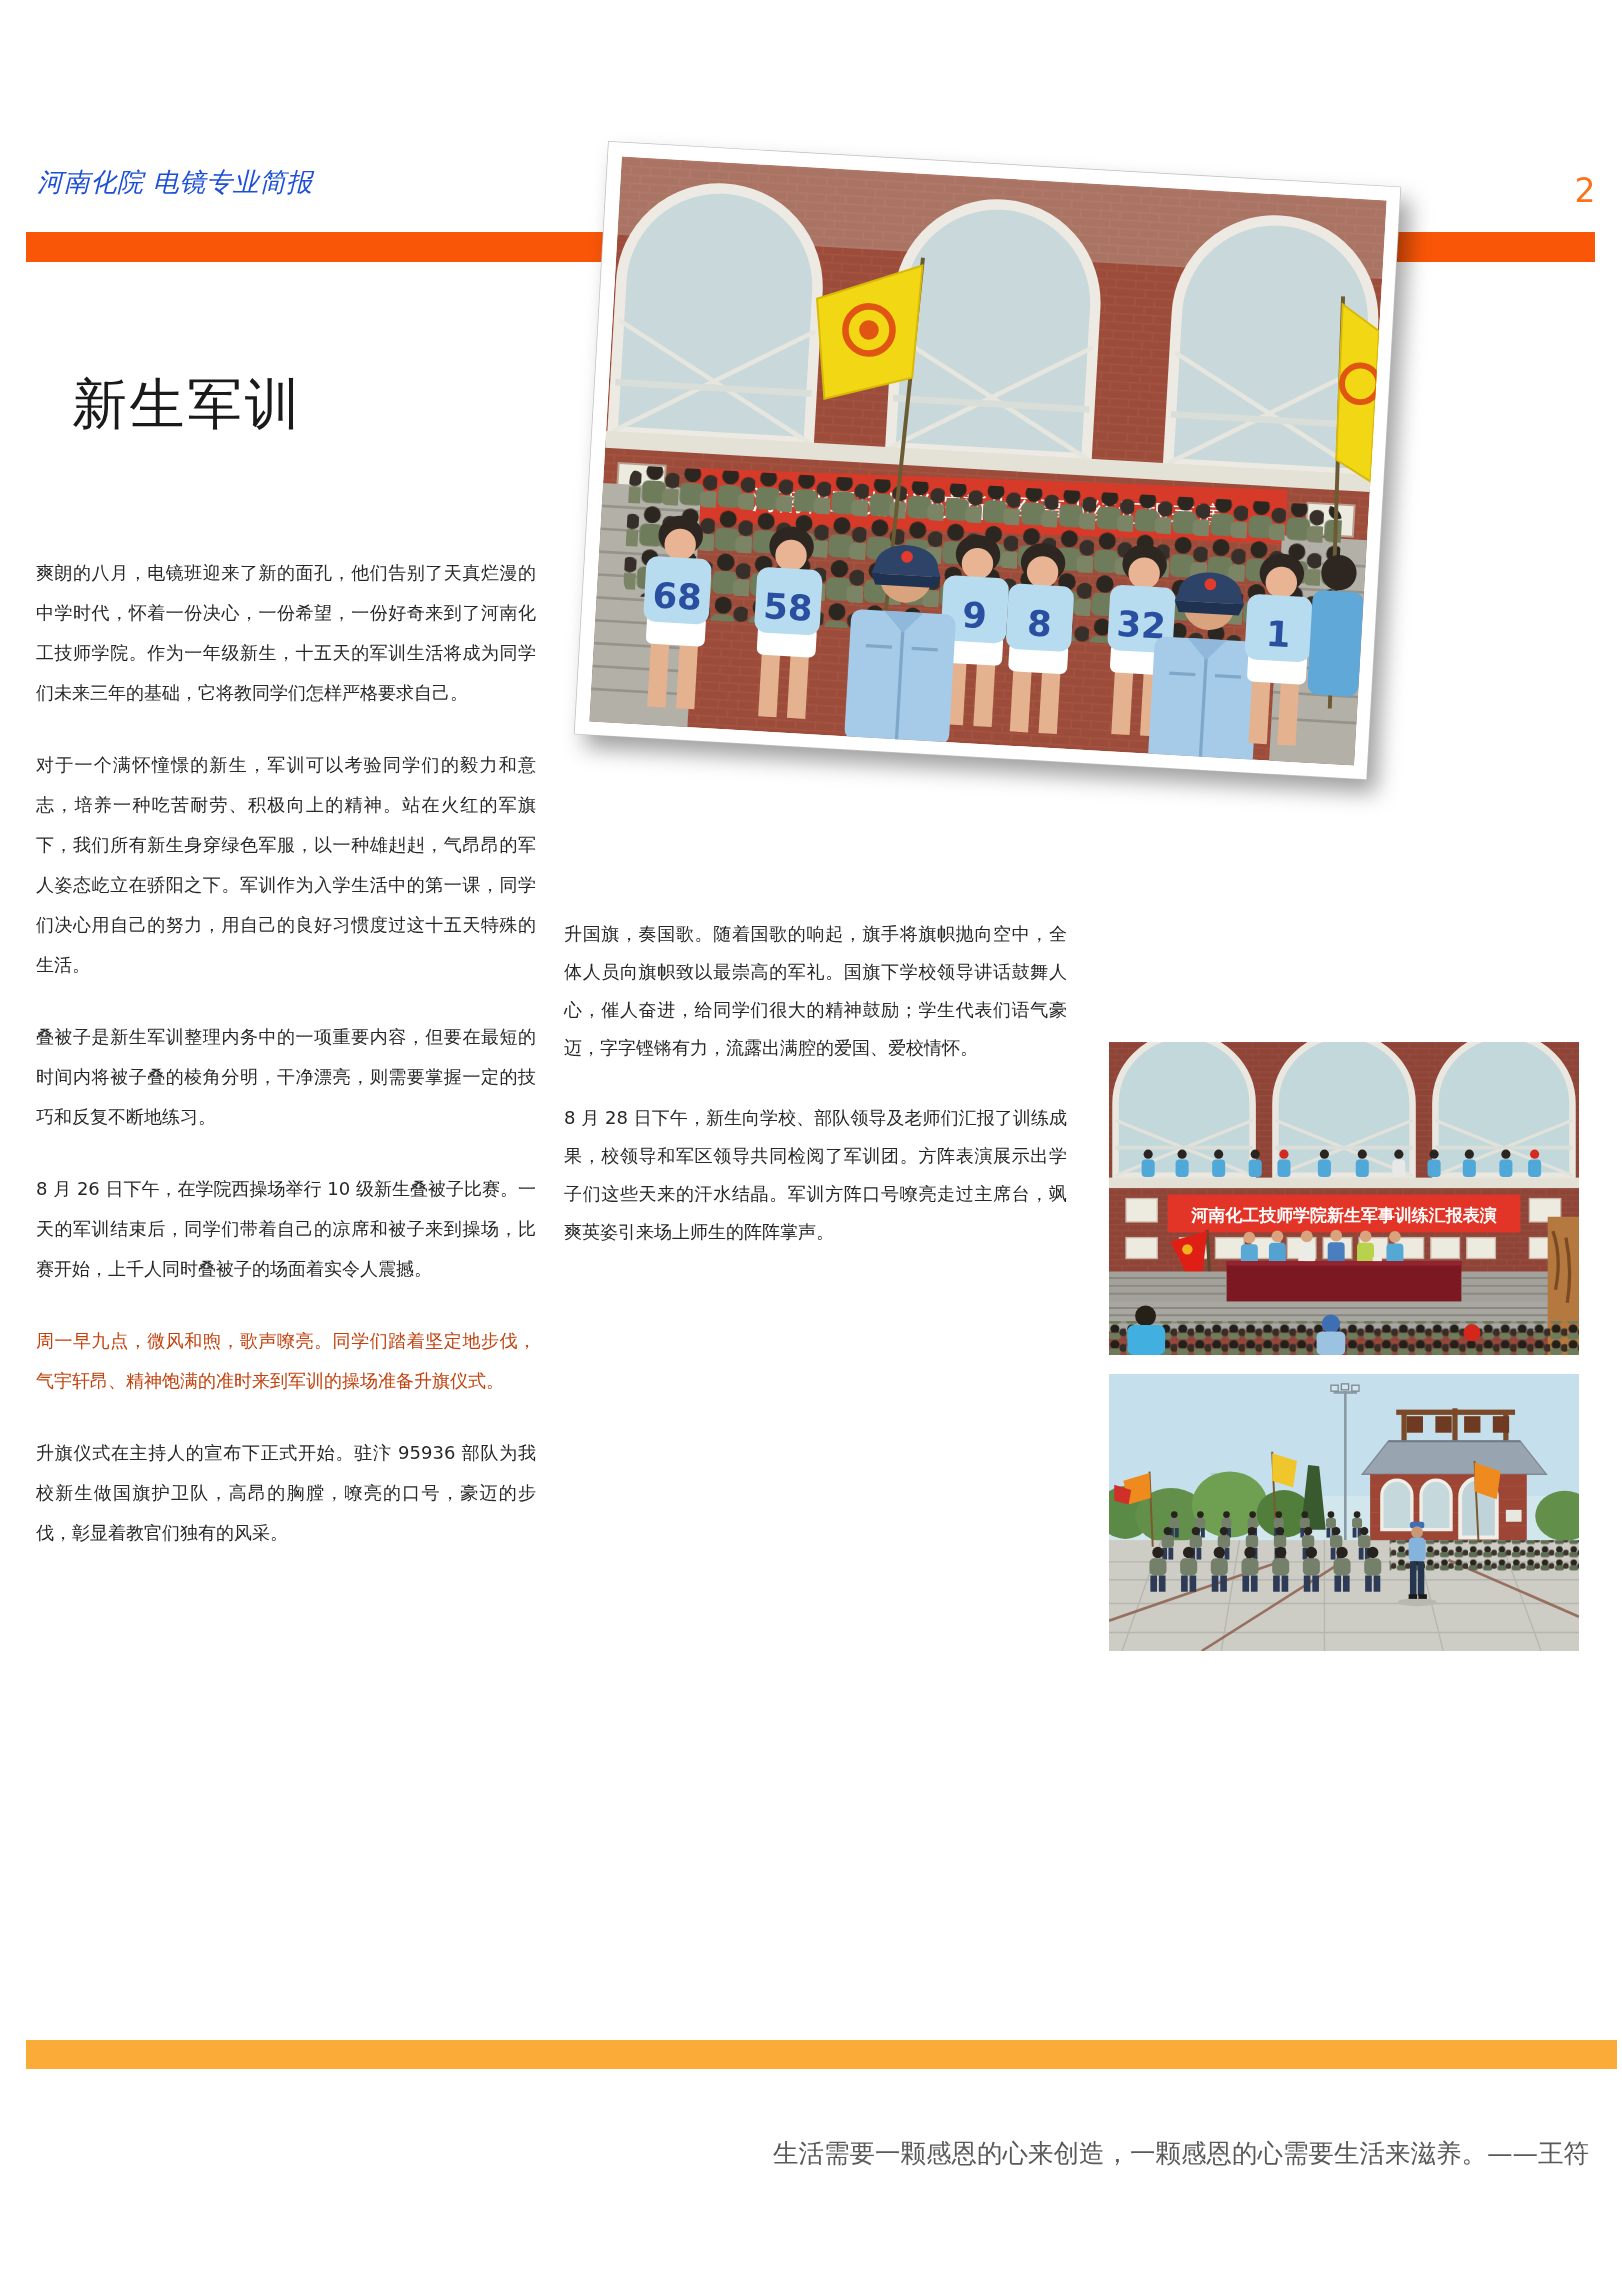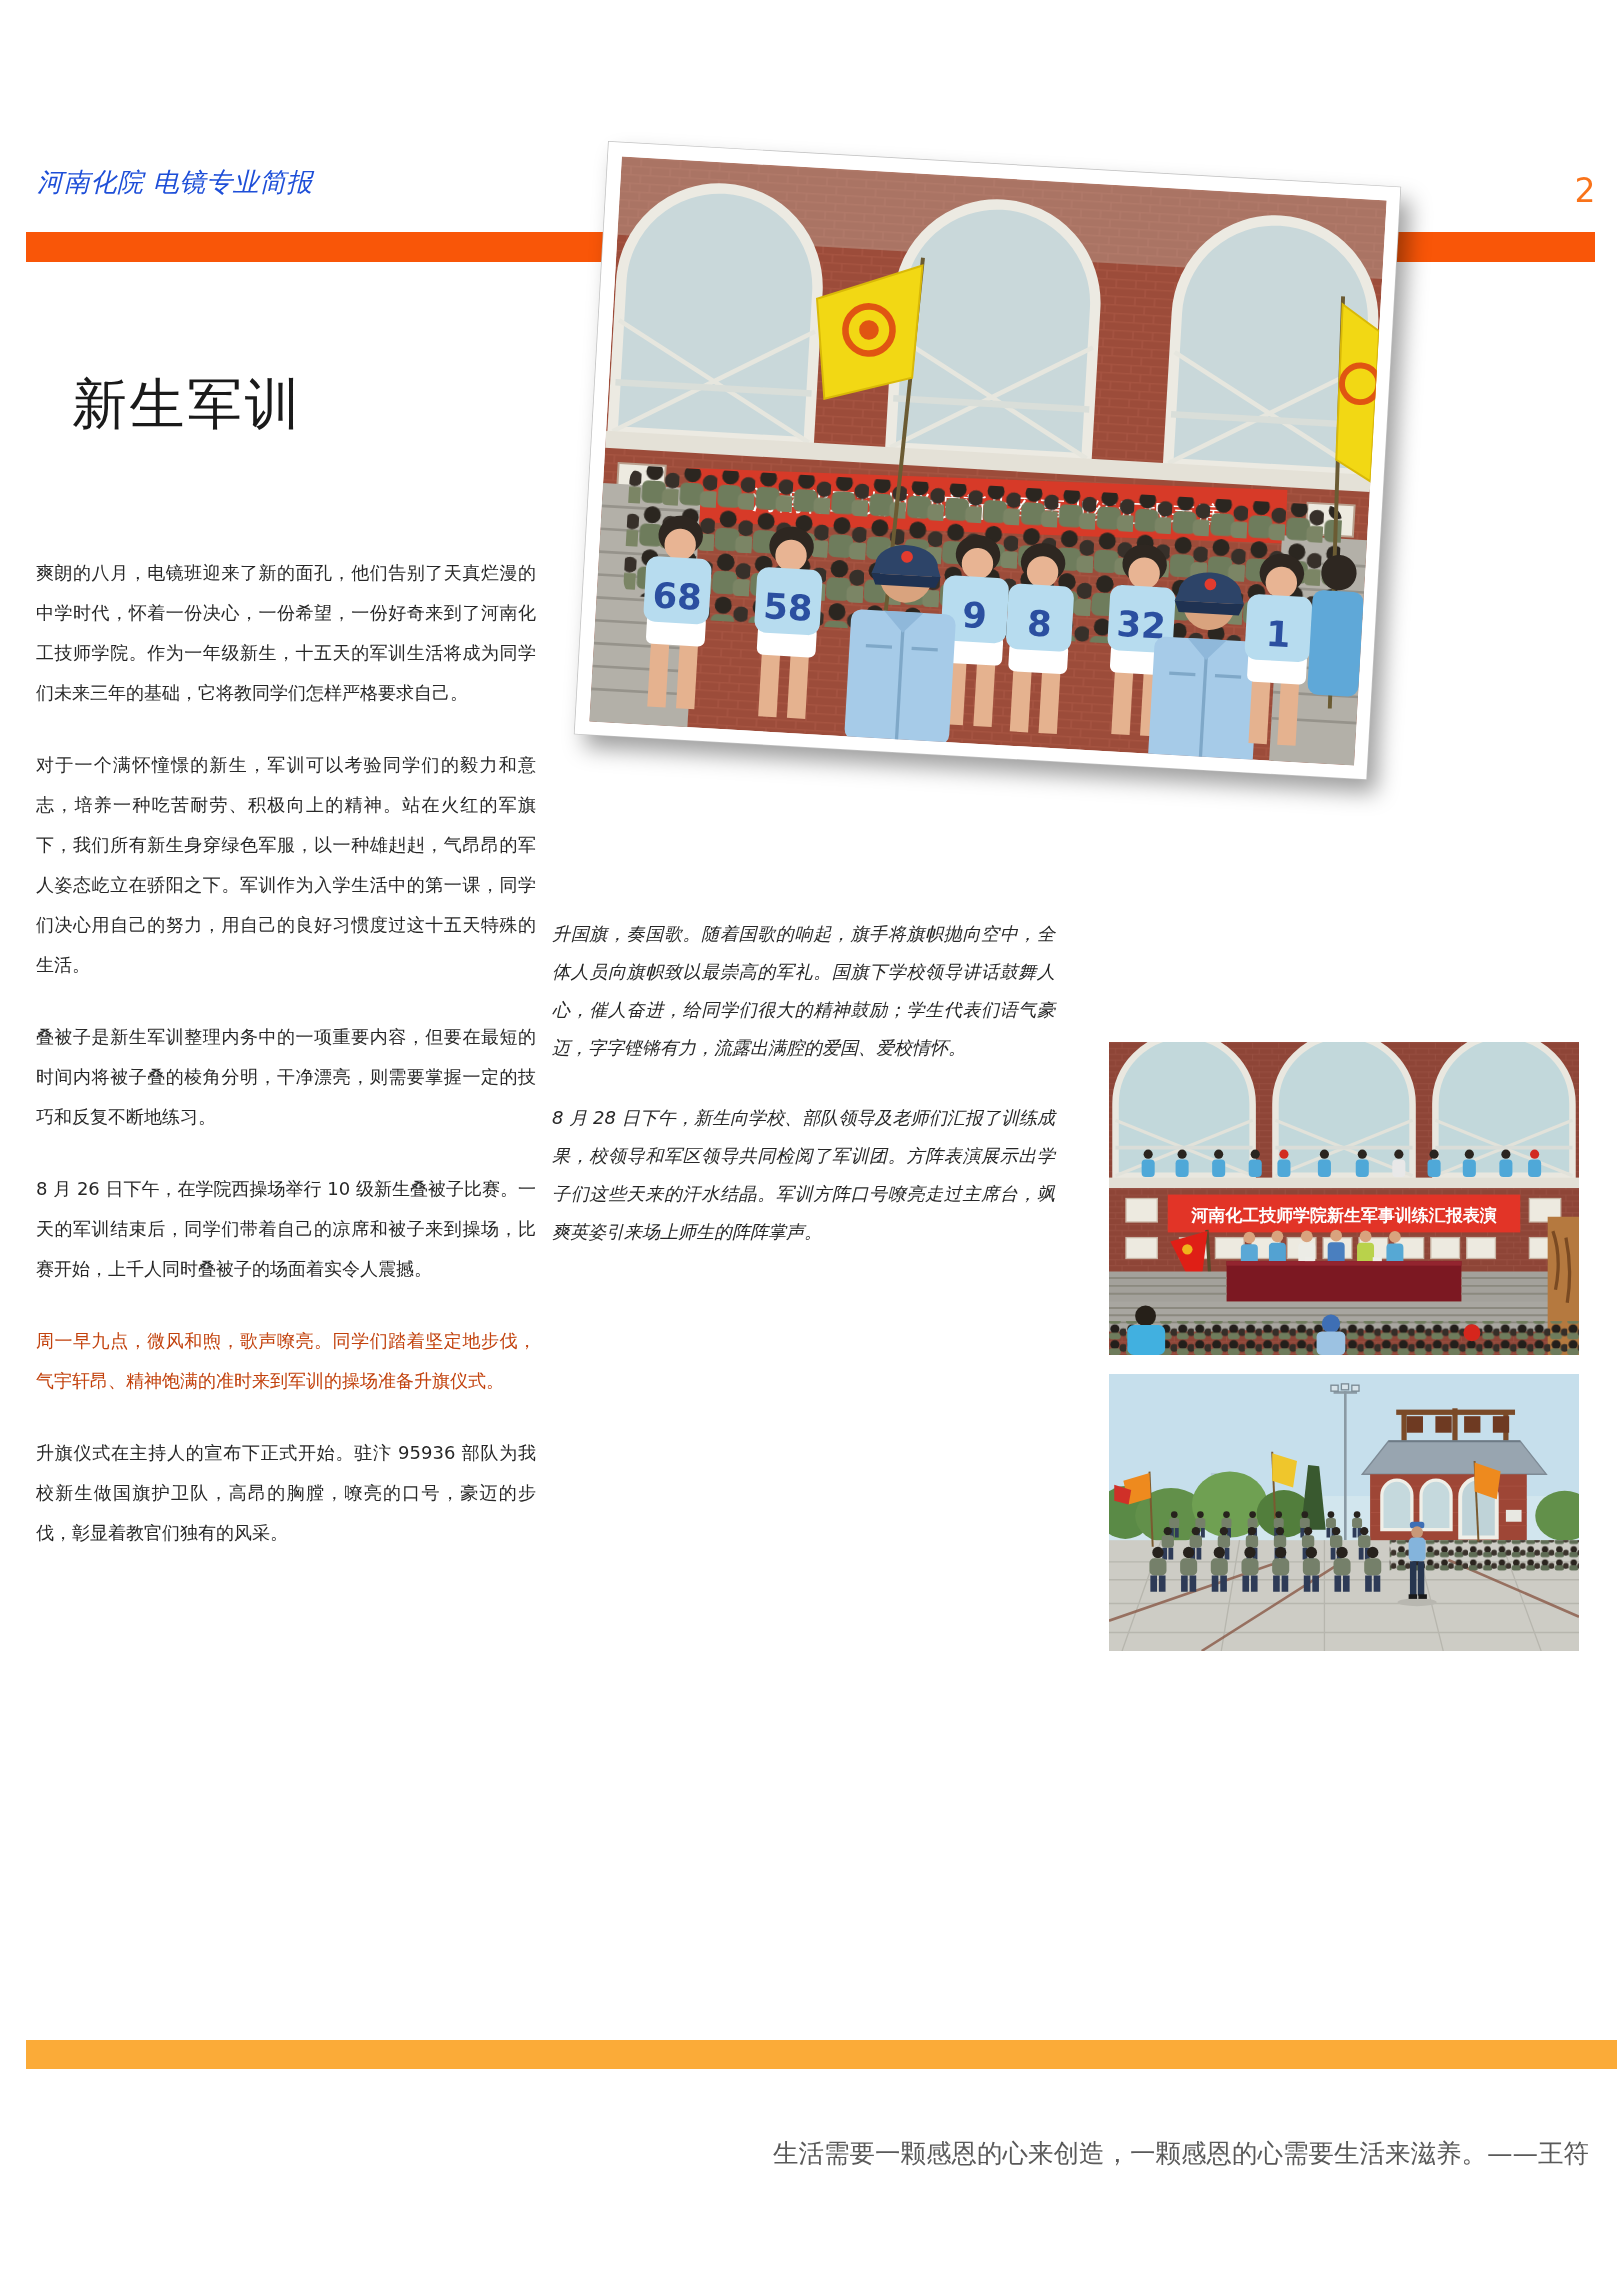--- a/index.html
+++ b/index.html
@@ -12,21 +12,21 @@
   .top-bar { position:absolute; left:26px; top:232px; width:1569px; height:30px; background:#F95608; }
   .bottom-bar { position:absolute; left:26px; top:2040px; width:1591px; height:29.4px; background:#FBAB38; }
 
   .article-title { position:absolute; left:60px; top:356px; margin:12px; font-size:55px;
                    font-weight:500; color:#1a1a1a; letter-spacing:2.6px; }
 
   .col { position:absolute; color:#272727; font-size:18px; text-align:justify; }
   .col p { margin:0 0 32px 0; }
   .col p.grey { color:#c2410c; }
   .col-left { left:36px; top:553px; width:500px; line-height:40px; }
-  .col-mid  { left:552px; top:915px; width:503px; line-height:38px;font-style:italic; }
+  .col-mid  { left:564px; top:915px; width:503px; line-height:38px; }
 
   .photo { position:absolute; }
   .photo svg { display:block; width:100%; height:100%; }
   .photo-tilt { left:591px; top:164px; width:766px; height:566px; padding:13.7px;
                 background:#ffffff; box-sizing:content-box;
                 transform:rotate(3.3deg); transform-origin:50% 50%;
                 box-shadow:0 0 0 0.7px #bfbfbf, 10.5px 13px 22px rgba(0,0,0,0.38); }
   .photo-stage  { left:1109px; top:1042px; width:470px; height:313px; }
   .photo-parade { left:1109px; top:1374px; width:470px; height:277px; }
 

